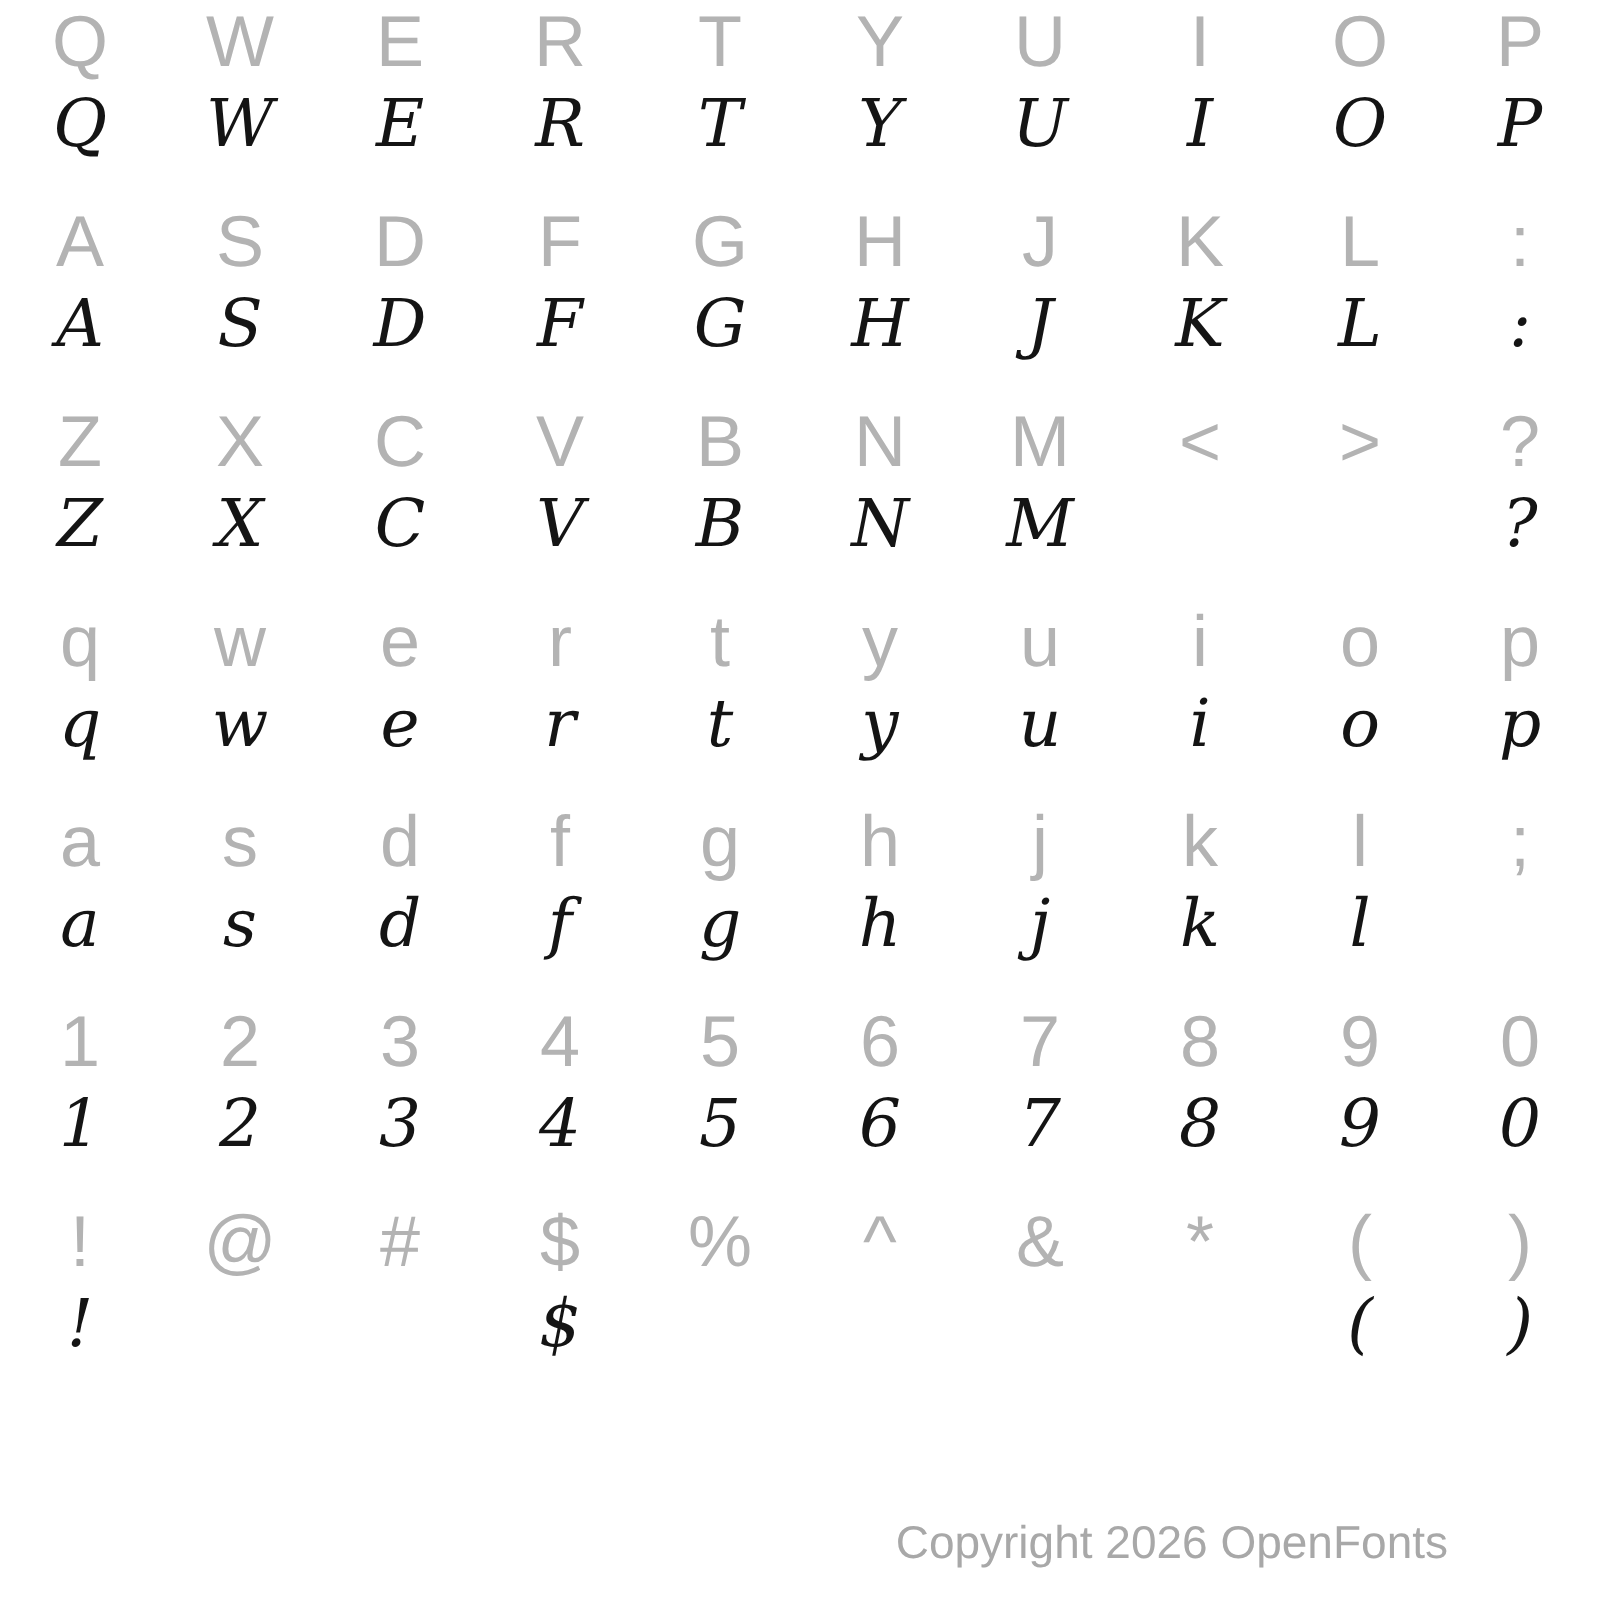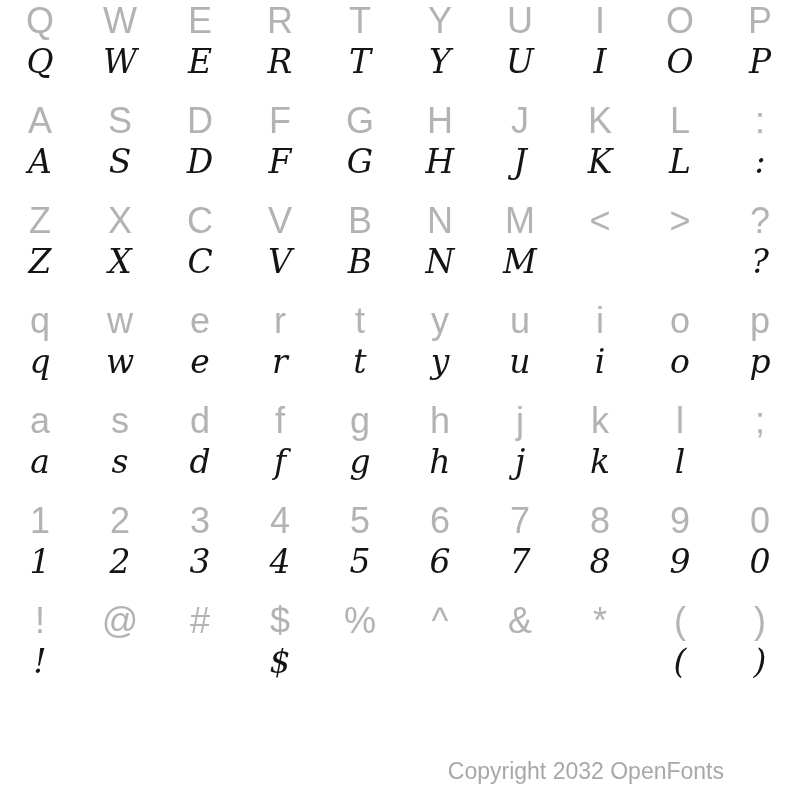--- a/index.html
+++ b/index.html
@@ -240,14 +240,14 @@
           <span class="cell">$</span>
           <span class="cell"></span>
           <span class="cell"></span>
           <span class="cell"></span>
           <span class="cell"></span>
           <span class="cell">(</span>
           <span class="cell">)</span>
         </div>
       </div>
     </div>
-  <div class="copyright">Copyright 2032 OpenFonts</div>
+  <div class="copyright">Copyright 2026 OpenFonts</div>
 </div>
 
 </body></html>

